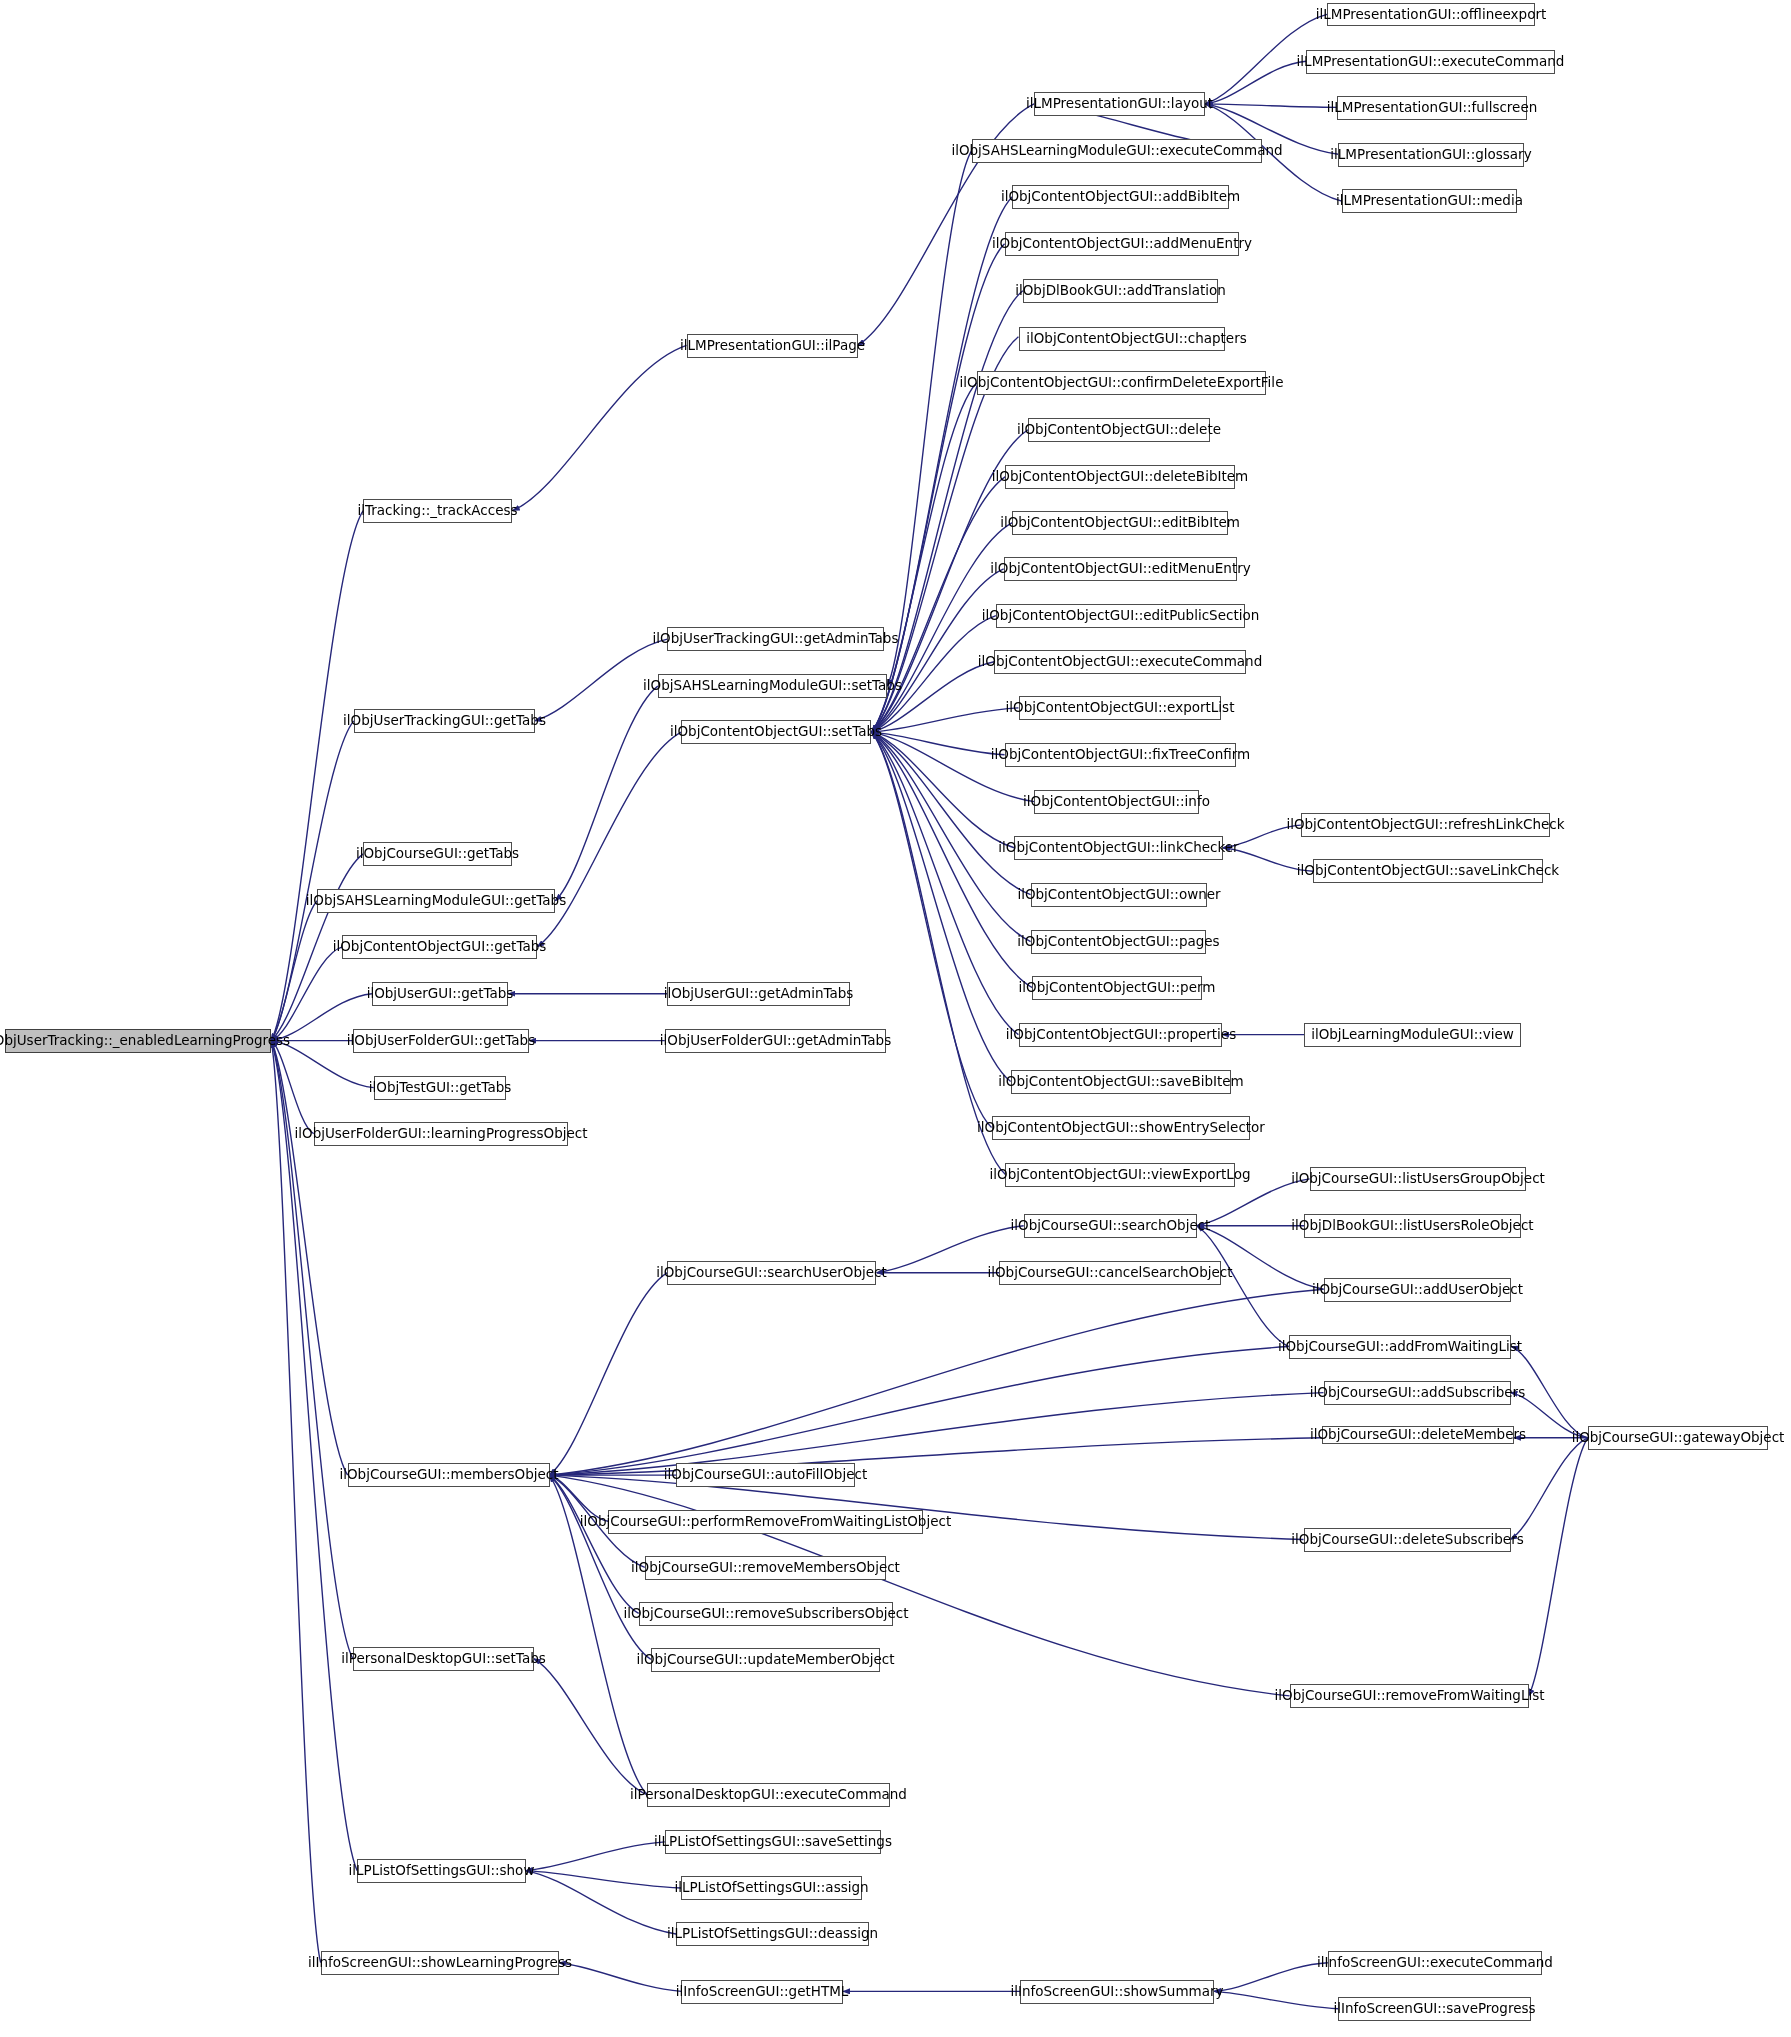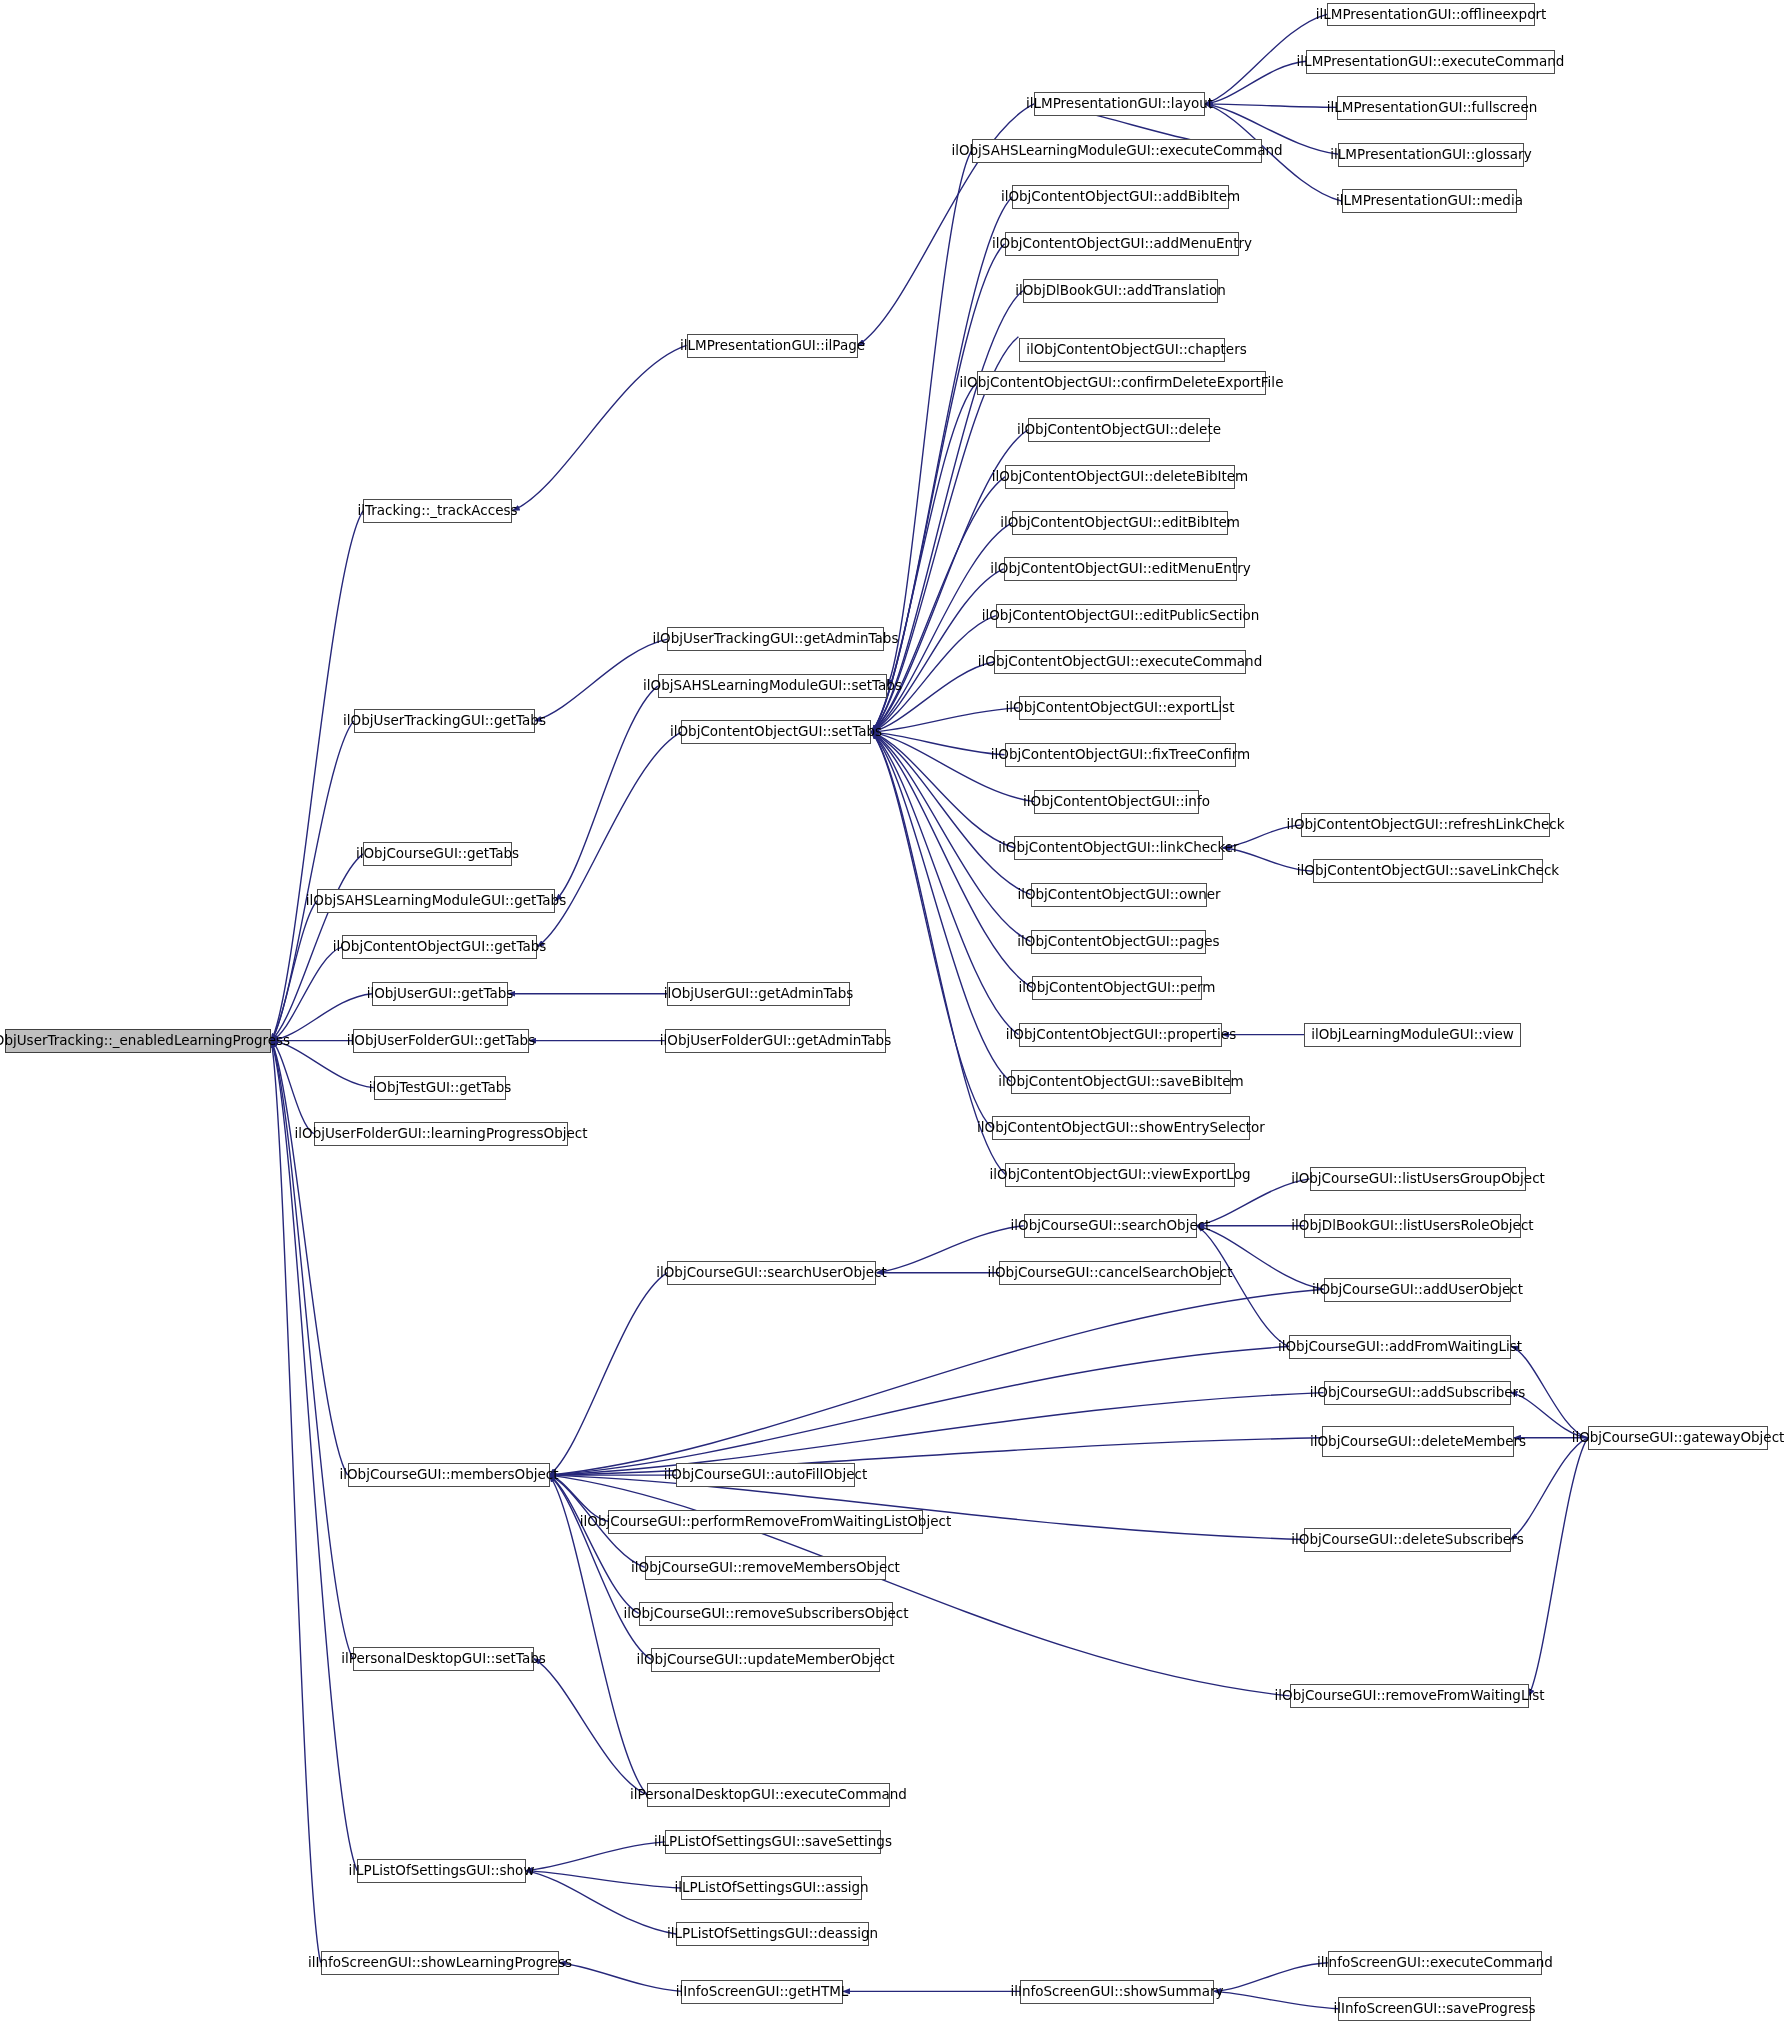--- a/index.html
+++ b/index.html
@@ -127,21 +127,21 @@
       <div class="node" style="left: 1034px; top: 92px; width: 171px; height: 23.5px;">ilLMPresentationGUI::layout</div>
       <div class="node" style="left: 1327px; top: 2.6px; width: 208px; height: 23.5px;">ilLMPresentationGUI::offlineexport</div>
       <div class="node" style="left: 1306px; top: 50px; width: 249px; height: 23.5px;">ilLMPresentationGUI::executeCommand</div>
       <div class="node" style="left: 1337px; top: 96px; width: 190px; height: 23.5px;">ilLMPresentationGUI::fullscreen</div>
       <div class="node" style="left: 1338px; top: 143px; width: 186px; height: 23.5px;">ilLMPresentationGUI::glossary</div>
       <div class="node" style="left: 1342px; top: 189px; width: 175px; height: 23.5px;">ilLMPresentationGUI::media</div>
       <div class="node" style="left: 972px; top: 139px; width: 290px; height: 23.5px;">ilObjSAHSLearningModuleGUI::executeCommand</div>
       <div class="node" style="left: 1012px; top: 185px; width: 217px; height: 23.5px;">ilObjContentObjectGUI::addBibItem</div>
       <div class="node" style="left: 1005px; top: 232px; width: 234px; height: 23.5px;">ilObjContentObjectGUI::addMenuEntry</div>
       <div class="node" style="left: 1023px; top: 279px; width: 195px; height: 23.5px;">ilObjDlBookGUI::addTranslation</div>
-      <div class="node" style="left: 1019px; top: 338px; width: 206px; height: 23.5px; padding-left: 35px;">ilObjContentObjectGUI::chapters</div>
+      <div class="node" style="left: 1019px; top: 327px; width: 206px; height: 23.5px; padding-left: 35px;">ilObjContentObjectGUI::chapters</div>
       <div class="node" style="left: 977px; top: 371px; width: 289px; height: 23.5px;">ilObjContentObjectGUI::confirmDeleteExportFile</div>
       <div class="node" style="left: 1028px; top: 418px; width: 182px; height: 23.5px;">ilObjContentObjectGUI::delete</div>
       <div class="node" style="left: 1005px; top: 465px; width: 230px; height: 23.5px;">ilObjContentObjectGUI::deleteBibItem</div>
       <div class="node" style="left: 1012px; top: 511px; width: 216px; height: 23.5px;">ilObjContentObjectGUI::editBibItem</div>
       <div class="node" style="left: 1004px; top: 557px; width: 233px; height: 23.5px;">ilObjContentObjectGUI::editMenuEntry</div>
       <div class="node" style="left: 996px; top: 604px; width: 249px; height: 23.5px;">ilObjContentObjectGUI::editPublicSection</div>
       <div class="node" style="left: 994px; top: 650px; width: 252px; height: 23.5px;">ilObjContentObjectGUI::executeCommand</div>
       <div class="node" style="left: 1019px; top: 696px; width: 202px; height: 23.5px;">ilObjContentObjectGUI::exportList</div>
       <div class="node" style="left: 1005px; top: 743px; width: 231px; height: 23.5px;">ilObjContentObjectGUI::fixTreeConfirm</div>
       <div class="node" style="left: 1034px; top: 790px; width: 165px; height: 23.5px;">ilObjContentObjectGUI::info</div>
@@ -170,21 +170,21 @@
       <div class="node" style="left: 667px; top: 982px; width: 183px; height: 23.5px;">ilObjUserGUI::getAdminTabs</div>
       <div class="node" style="left: 665px; top: 1029px; width: 221px; height: 23.5px;">ilObjUserFolderGUI::getAdminTabs</div>
       <div class="node" style="left: 667px; top: 1261px; width: 209px; height: 23.5px;">ilObjCourseGUI::searchUserObject</div>
       <div class="node" style="left: 1024px; top: 1214px; width: 173px; height: 23.5px;">ilObjCourseGUI::searchObject</div>
       <div class="node" style="left: 999px; top: 1261px; width: 222px; height: 23.5px;">ilObjCourseGUI::cancelSearchObject</div>
       <div class="node" style="left: 1310px; top: 1167px; width: 216px; height: 23.5px;">ilObjCourseGUI::listUsersGroupObject</div>
       <div class="node" style="left: 1304px; top: 1214px; width: 217px; height: 23.5px;">ilObjDlBookGUI::listUsersRoleObject</div>
       <div class="node" style="left: 1324px; top: 1278px; width: 187px; height: 23.5px;">ilObjCourseGUI::addUserObject</div>
       <div class="node" style="left: 1289px; top: 1335px; width: 222px; height: 23.5px;">ilObjCourseGUI::addFromWaitingList</div>
       <div class="node" style="left: 1324px; top: 1381px; width: 187px; height: 23.5px;">ilObjCourseGUI::addSubscribers</div>
-      <div class="node" style="left: 1322px; top: 1426px; width: 192px; height: 31px;">ilObjCourseGUI::deleteMembers</div>
+      <div class="node" style="left: 1322px; top: 1426px; width: 192px; height: 18px;">ilObjCourseGUI::deleteMembers</div>
       <div class="node" style="left: 1588px; top: 1426px; width: 180px; height: 23.5px;">ilObjCourseGUI::gatewayObject</div>
       <div class="node" style="left: 1304px; top: 1528px; width: 207px; height: 23.5px;">ilObjCourseGUI::deleteSubscribers</div>
       <div class="node" style="left: 1290px; top: 1684px; width: 239px; height: 23.5px;">ilObjCourseGUI::removeFromWaitingList</div>
       <div class="node" style="left: 348px; top: 1463px; width: 202px; height: 23.5px;">ilObjCourseGUI::membersObject</div>
       <div class="node" style="left: 676px; top: 1463px; width: 179px; height: 23.5px;">ilObjCourseGUI::autoFillObject</div>
       <div class="node" style="left: 608px; top: 1510px; width: 315px; height: 23.5px;">ilObjCourseGUI::performRemoveFromWaitingListObject</div>
       <div class="node" style="left: 645px; top: 1556px; width: 241px; height: 23.5px;">ilObjCourseGUI::removeMembersObject</div>
       <div class="node" style="left: 639px; top: 1602px; width: 254px; height: 23.5px;">ilObjCourseGUI::removeSubscribersObject</div>
       <div class="node" style="left: 651px; top: 1648px; width: 229px; height: 23.5px;">ilObjCourseGUI::updateMemberObject</div>
       <div class="node" style="left: 353px; top: 1647px; width: 181px; height: 23.5px;">ilPersonalDesktopGUI::setTabs</div>

